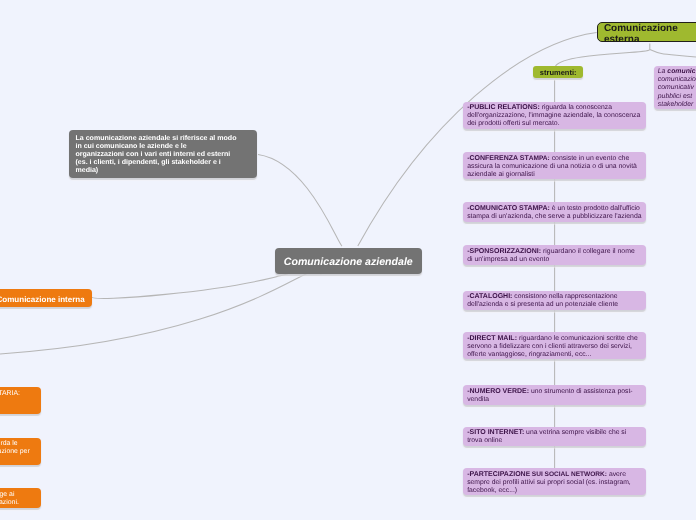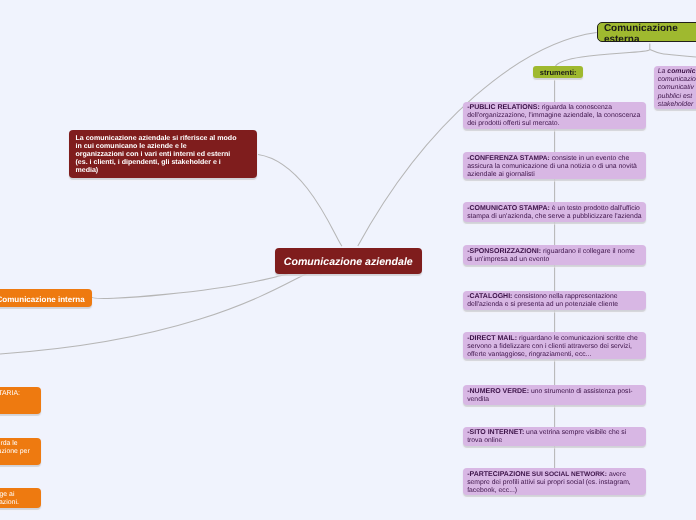--- a/index.html
+++ b/index.html
@@ -4,21 +4,21 @@
 <style>
   html,body{margin:0;padding:0;}
   body{width:696px;height:520px;overflow:hidden;background:#f0f3fd;
        font-family:"Liberation Sans",sans-serif;position:relative;
        -webkit-font-smoothing:antialiased;text-rendering:geometricPrecision;}
   #stage{position:absolute;left:0;top:0;width:696px;height:520px;overflow:hidden;}
   svg.links{position:absolute;left:0;top:0;width:696px;height:520px;}
   .node{position:absolute;box-sizing:border-box;border-radius:4px;}
   .sh{box-shadow:0 1.1px 1.1px rgba(130,130,140,.34), 0 2.6px 0.6px rgba(255,255,255,.75);}
   .purple{background:#d8b7e4;color:#3b1247;}
-  .blue{background:#7f1d1d;color:#fff;}
+  .blue{background:#737373;color:#fff;}
   .orange{background:#ee7a10;color:#fff;}
   .green{background:#9fb92f;color:#1b1b19;}
   
   .itm{padding:2.6px 2px 0 4.2px;line-height:8.05px;font-size:6.88px;white-space:nowrap;}
     .l{font-size:6.88px;}
     .s{font-size:6.8px;}
     .bl{font-size:7.0px;font-weight:bold;}
     .bs{font-size:6.56px;font-weight:bold;}
 </style>
 </head>

